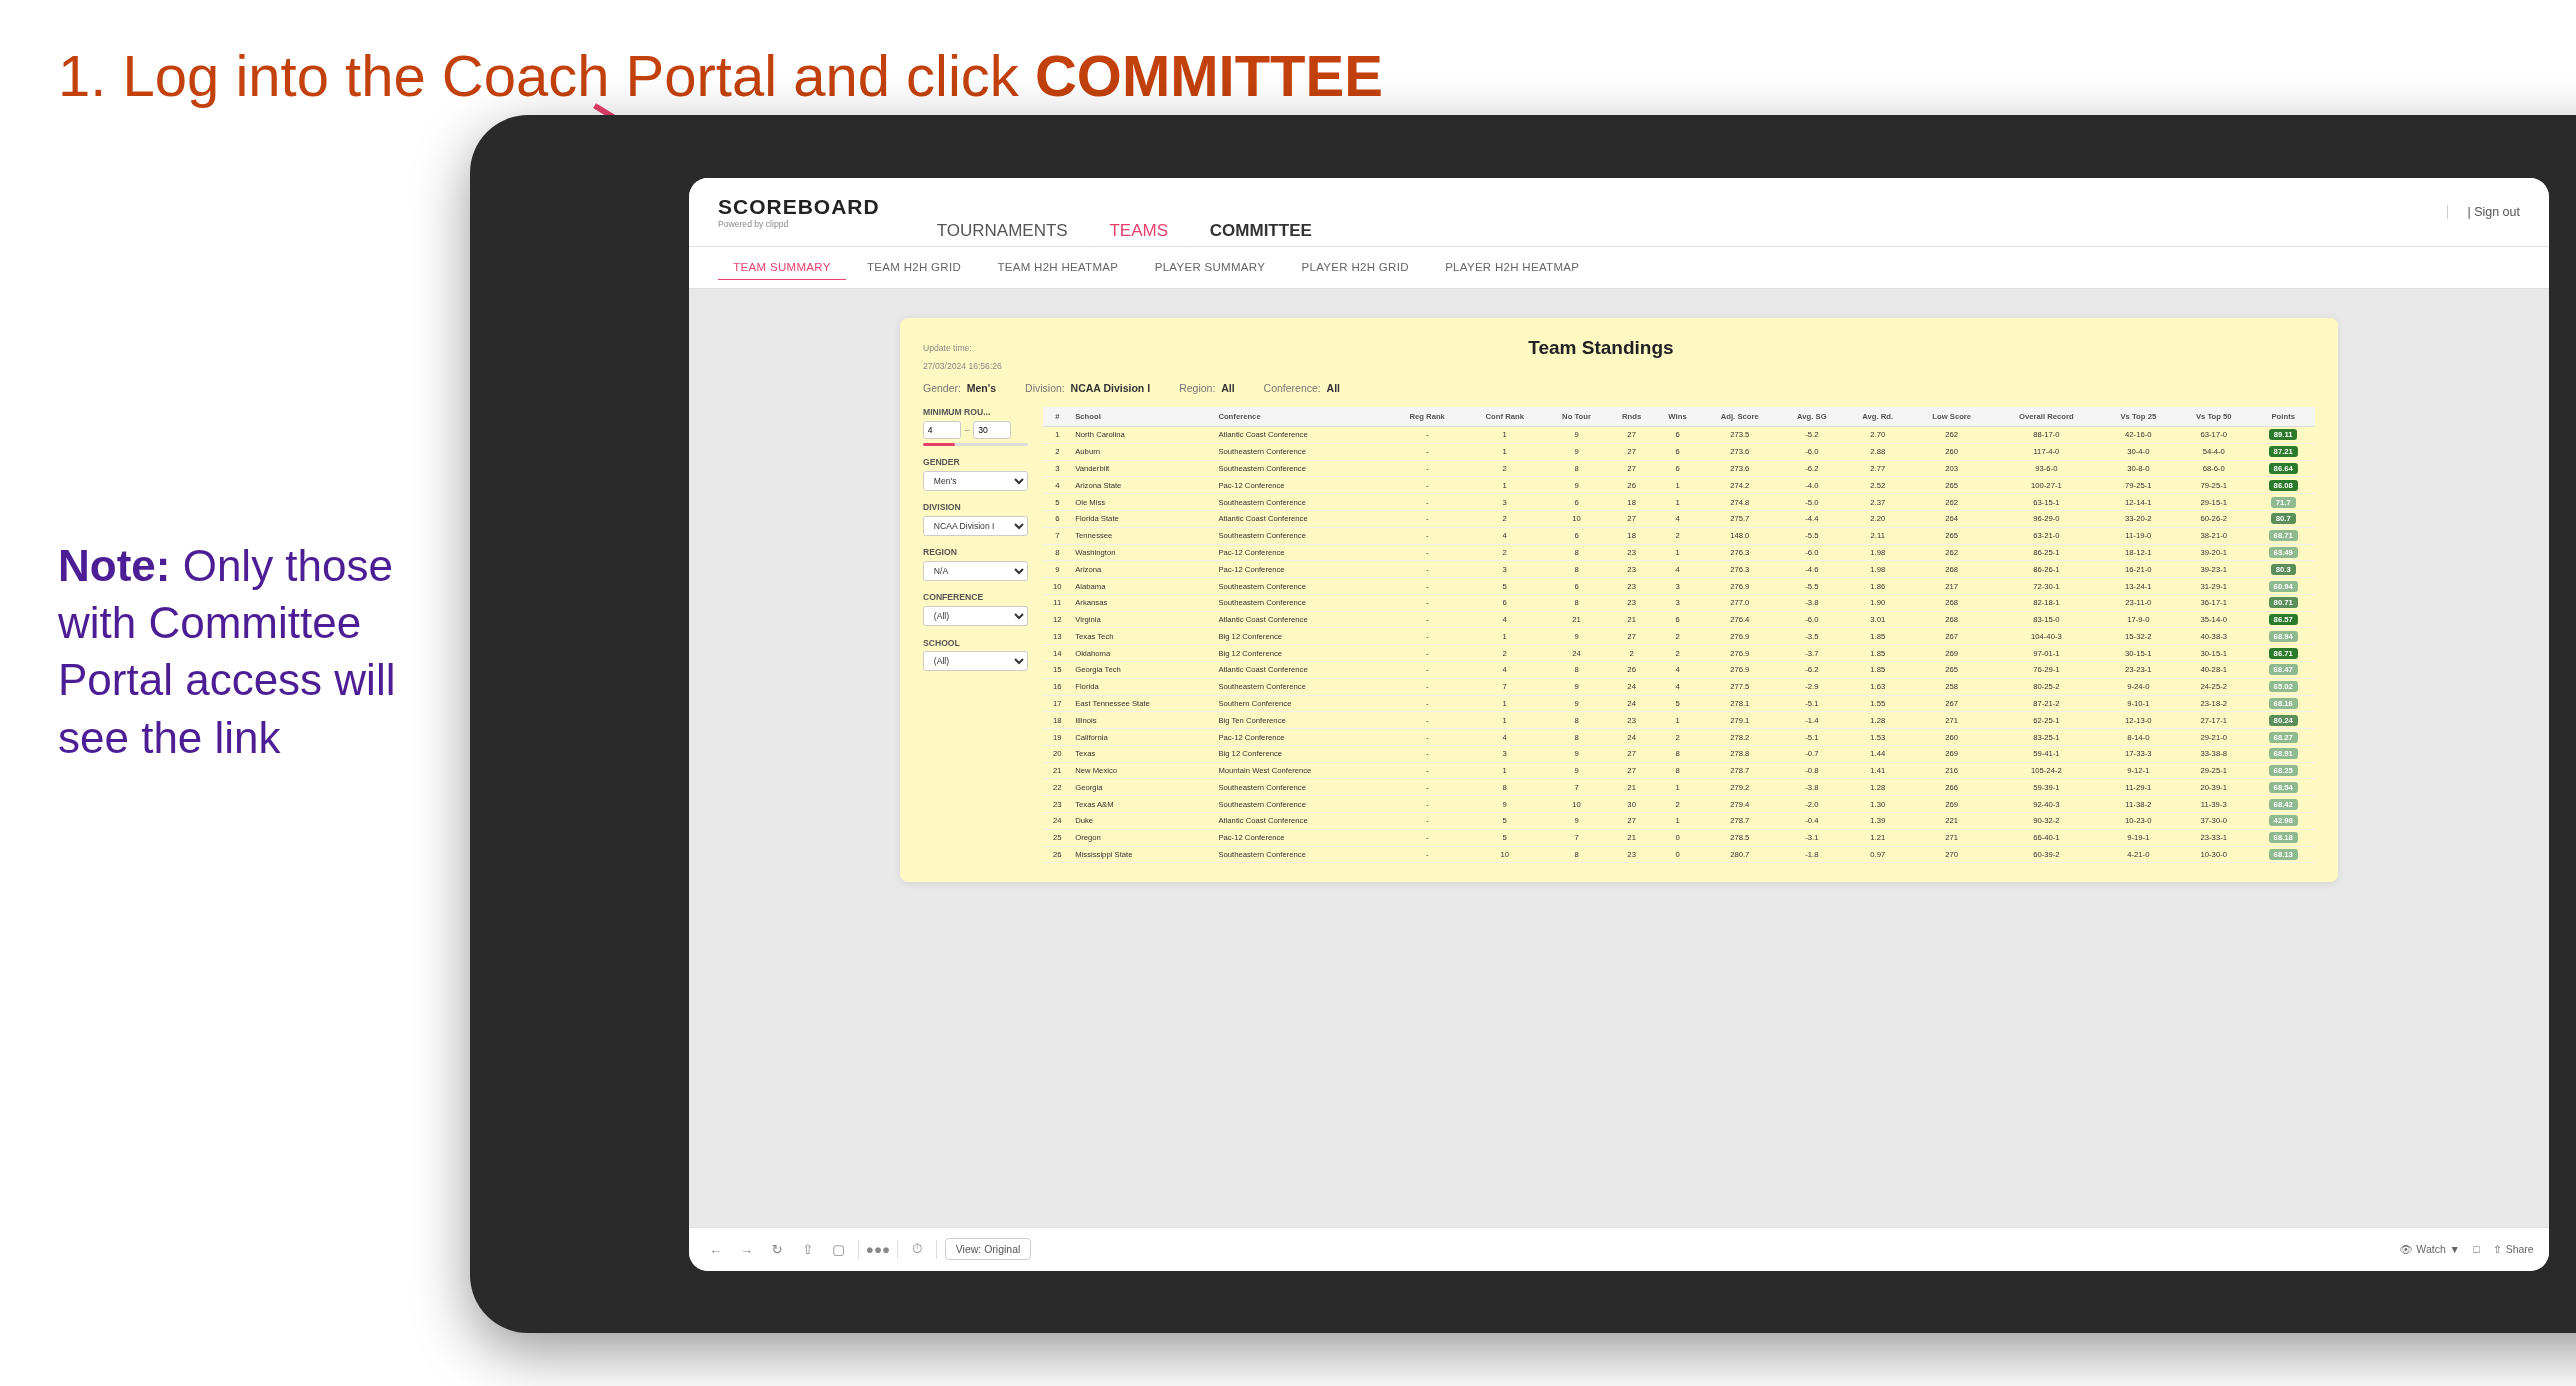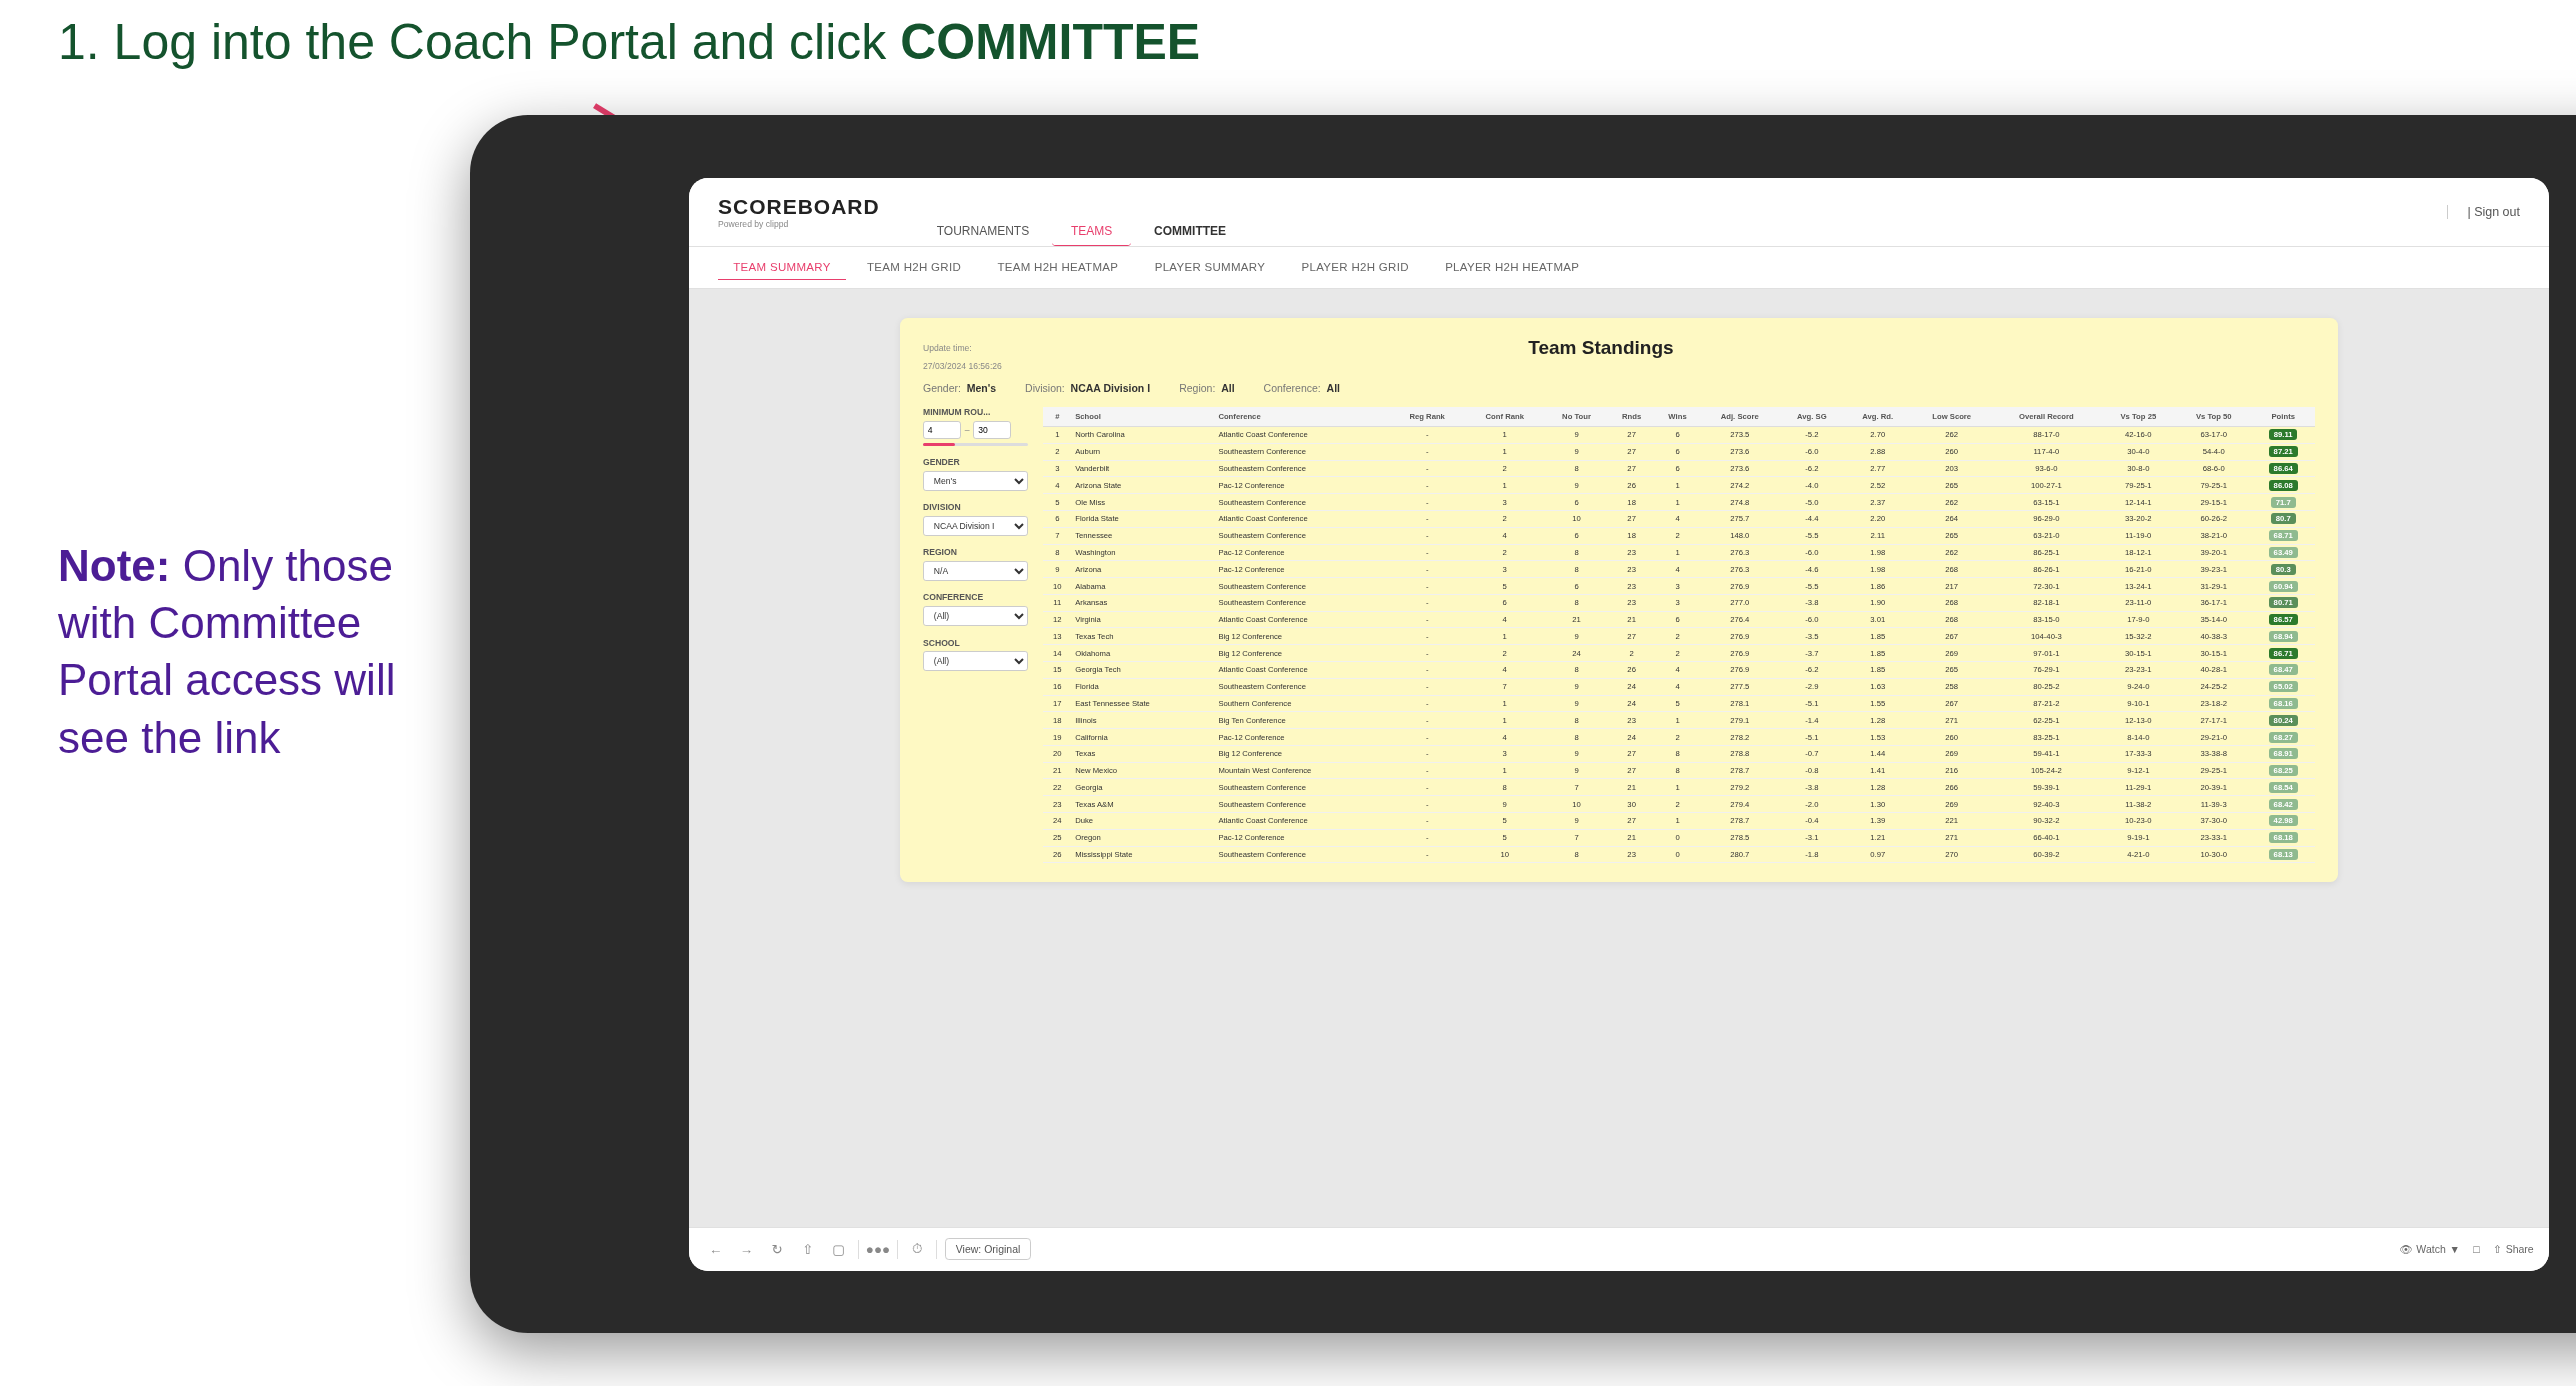--- a/index.html
+++ b/index.html
@@ -8,24 +8,24 @@
       font-family: Arial, Helvetica, sans-serif;
       width: 2576px;
       height: 1386px;
       overflow: hidden;
       position: relative;
     }
 
     
     .step-label {
       position: absolute;
-      top: 13px;
+      top: 42px;
       left: 58px;
-      font-size: 50px;
-      color: #14532d;
+      font-size: 58px;
+      color: #c2410c;
       font-weight: 400;
     }
     .step-label strong {
       font-weight: 900;
     }
 
     
     .note-block {
       position: absolute;
       top: 537px;
@@ -103,21 +103,21 @@
       font-size: 8.6px;
       color: #888;
     }
     .nav-items {
       display: flex;
       gap: 3.8px;
       flex: 1;
     }
     .nav-item {
       padding: 7.7px 19px;
-      font-size: 12px;
+      font-size: 17px;
       color: #555;
       cursor: pointer;
       border-radius: 3.8px;
       font-weight: 500;
       margin-top: 39px;
     }
     .nav-item.active {
       color: #e83e6c;
       border-bottom: 1.9px solid #e83e6c;
     }

